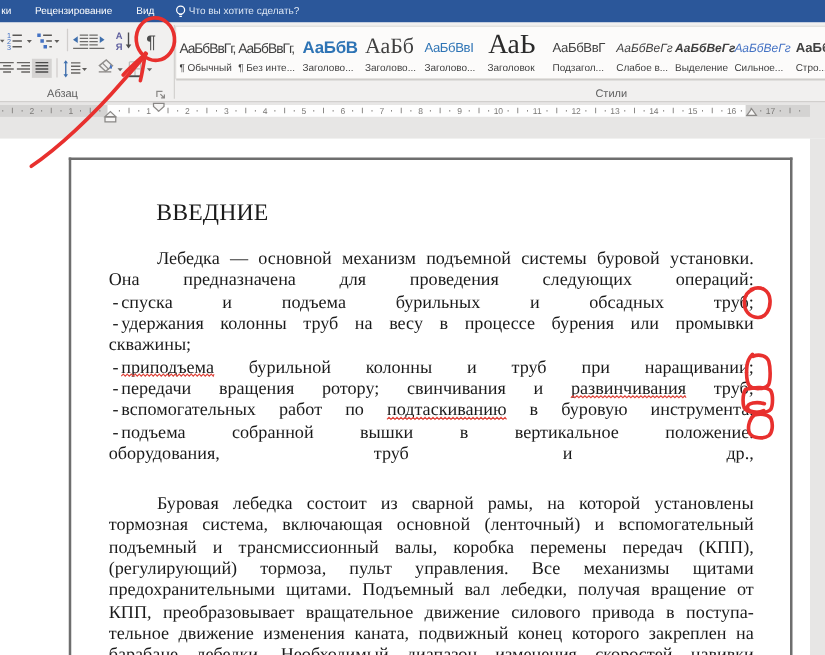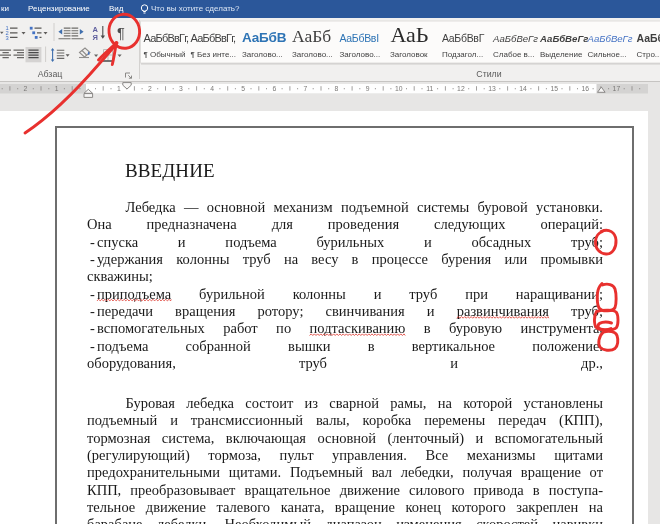--- a/index.html
+++ b/index.html
@@ -49,26 +49,26 @@
   <div class="lnl">скважины;</div>
   <div class="ln li"><span class="sp">приподъема</span> бурильной колонны и труб при наращивании;</div>
   <div class="ln li">передачи вращения ротору; свинчивания и <span class="sp">развинчивания</span> труб;</div>
   <div class="ln li">вспомогательных работ по <span class="sp">подтаскиванию</span> в буровую инструмента,</div>
   <div class="ln li">подъема собранной вышки в вертикальное положение.</div>
   <div class="ln">оборудования, труб и др.,</div>
 </div>
 
 <div class="abs doc para" style="top:395.2px">
   <div class="ln ind">Буровая лебедка состоит из сварной рамы, на которой установлены</div>
+  <div class="ln">тормозная система, включающая основной (ленточный) и вспомогательный</div>
   <div class="ln">подъемный и трансмиссионный валы, коробка перемены передач (КПП),</div>
-  <div class="ln">тормозная система, включающая основной (ленточный) и вспомогательный</div>
   <div class="ln">(регулирующий) тормоза, пульт управления. Все механизмы щитами</div>
   <div class="ln">предохранительными щитами. Подъемный вал лебедки, получая вращение от</div>
   <div class="ln">КПП, преобразовывает вращательное движение силового привода в поступа-</div>
-  <div class="ln">тельное движение талевого каната, вращение конец которого закреплен на</div>
+  <div class="ln">тельное движение изменения каната, подвижный конец которого закреплен на</div>
   <div class="ln">барабане лебедки. Необходимый диапазон изменения скоростей навивки</div>
 </div>
 
 <svg class="abs" style="left:0;top:0" width="660" height="524" viewBox="0 0 660 524" xmlns="http://www.w3.org/2000/svg">
 
   <g stroke="#fff" stroke-width="1" fill="none">
     <circle cx="144.5" cy="8" r="3.2"></circle>
     <path d="M143.2 11.5 h2.6 M143.5 13 h2"></path>
   </g>
 

